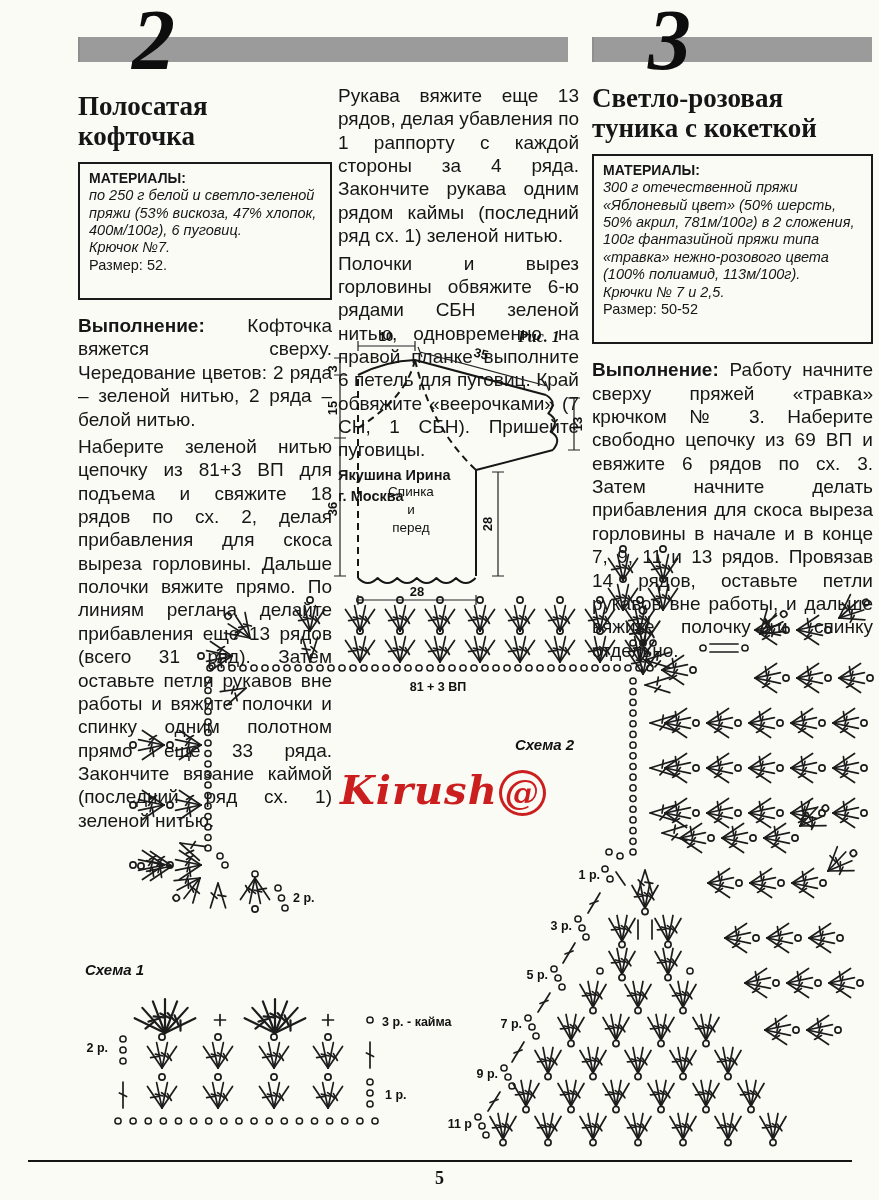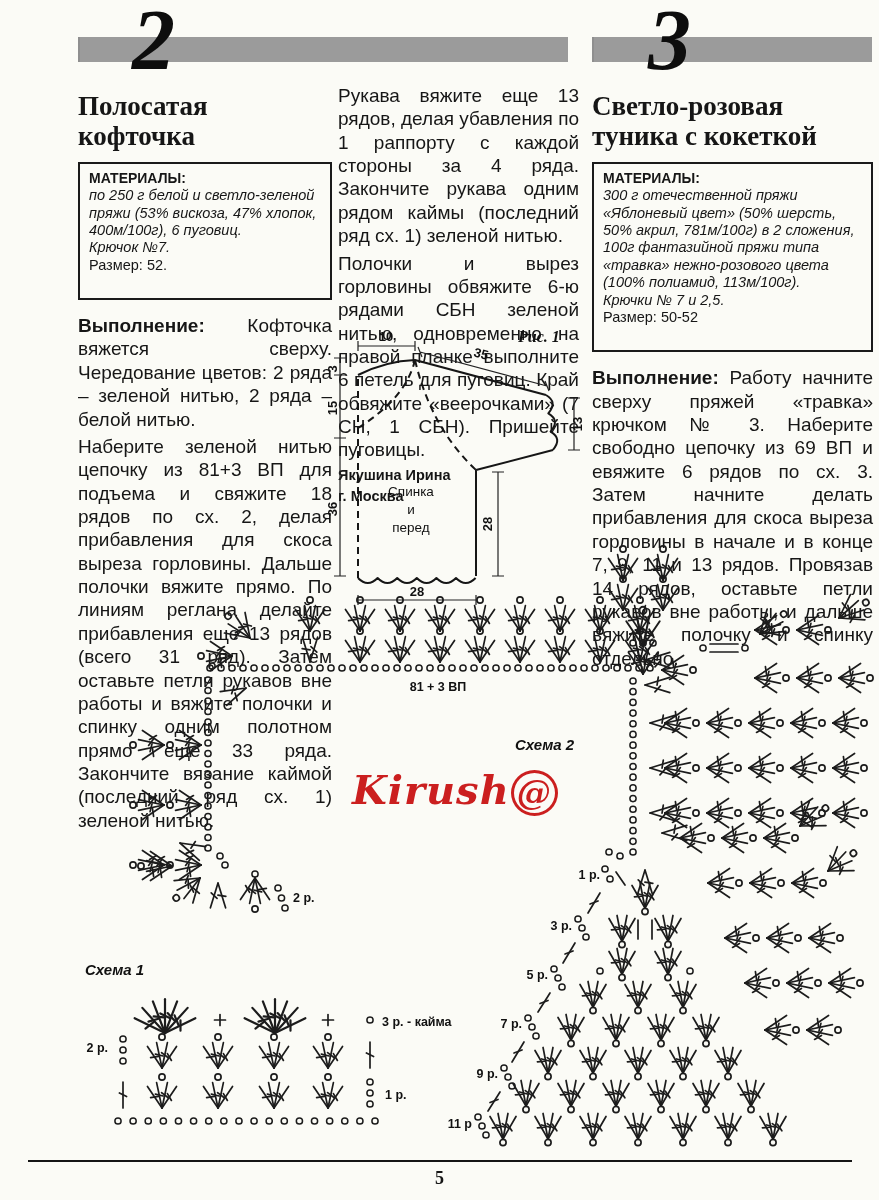--- a/index.html
+++ b/index.html
@@ -10,21 +10,21 @@
        background-image:linear-gradient(90deg, rgba(0,0,0,.08) 0 2px, transparent 2px 5px);}
   #bar-left{left:78px;top:37px;width:490px;}
   #bar-right{left:592px;top:37px;width:280px;}
   .issue-num{position:absolute;top:0px;font-family:"Liberation Serif",serif;font-style:italic;
              font-weight:700;font-size:86px;line-height:.95;color:#0d0d0d;}
   #num-2{left:132px;} #num-3{left:648px;}
   
   .col{position:absolute;}
   #col1{left:78px;top:92px;width:254px;}
   #col2{left:338px;top:84px;width:241px;}
-  #col3{left:592px;top:92px;width:281px;}
+  #col3{left:592px;top:84px;width:281px;}
   .art-title{font-family:"Liberation Serif",serif;font-weight:700;font-size:27px;line-height:1.1;margin:0 0 11px;}
   .mat-box{border:2px solid #1a1a1a;padding:6px 9px 24px;font-size:14.5px;line-height:1.2;margin-bottom:14px;}
   .mat-box .mh{font-weight:700;font-size:14px;}
   .mat-box .mi{font-style:italic;}
   .mat-box .ms{font-weight:400;}
   .body-text{font-size:19px;line-height:1.23;text-align:justify;margin:0 0 4px;}
   .body-text b{font-weight:700;}
   .author{font-weight:700;text-align:left;line-height:1.3;font-size:14.5px;margin-top:2px;}
   
   #fig1{position:absolute;left:328px;top:326px;}
@@ -34,21 +34,21 @@
   .st circle{stroke-width:1.5;}
   .outline{stroke:#161616;stroke-width:2;fill:none;stroke-linejoin:round;}
   .dash{stroke-dasharray:7 5;}
   .dim{stroke:#222;stroke-width:1.2;fill:none;}
   .dimt{font:700 13px "Liberation Sans",sans-serif;fill:#111;}
   .bodylab{font:13.5px "Liberation Sans",sans-serif;fill:#111;}
   .figlab{font:italic 700 16px "Liberation Serif",serif;fill:#111;}
   .slab{font:700 12.5px "Liberation Sans",sans-serif;fill:#111;}
   .sital{font:italic 600 15px "Liberation Sans",sans-serif;fill:#111;}
   
-  .watermark{position:absolute;left:352px;top:766px;font-family:"DejaVu Serif",serif;
+  .watermark{position:absolute;left:340px;top:766px;font-family:"DejaVu Serif",serif;
              font-style:italic;font-weight:700;font-size:40px;color:#cb1f1f;letter-spacing:1px;}
   .watermark .at{display:inline-block;border:3px solid #cb1f1f;border-radius:50%;
                  font-size:34px;line-height:1;padding:2px 3px 4px;margin-left:1px;}
   
   .foot-rule{position:absolute;left:28px;width:824px;top:1160px;border-top:2px solid #151515;}
   .page-num{position:absolute;left:0;width:879px;top:1168px;text-align:center;
             font:700 18px "Liberation Serif",serif;}
 </style>
 </head>
 <body>

